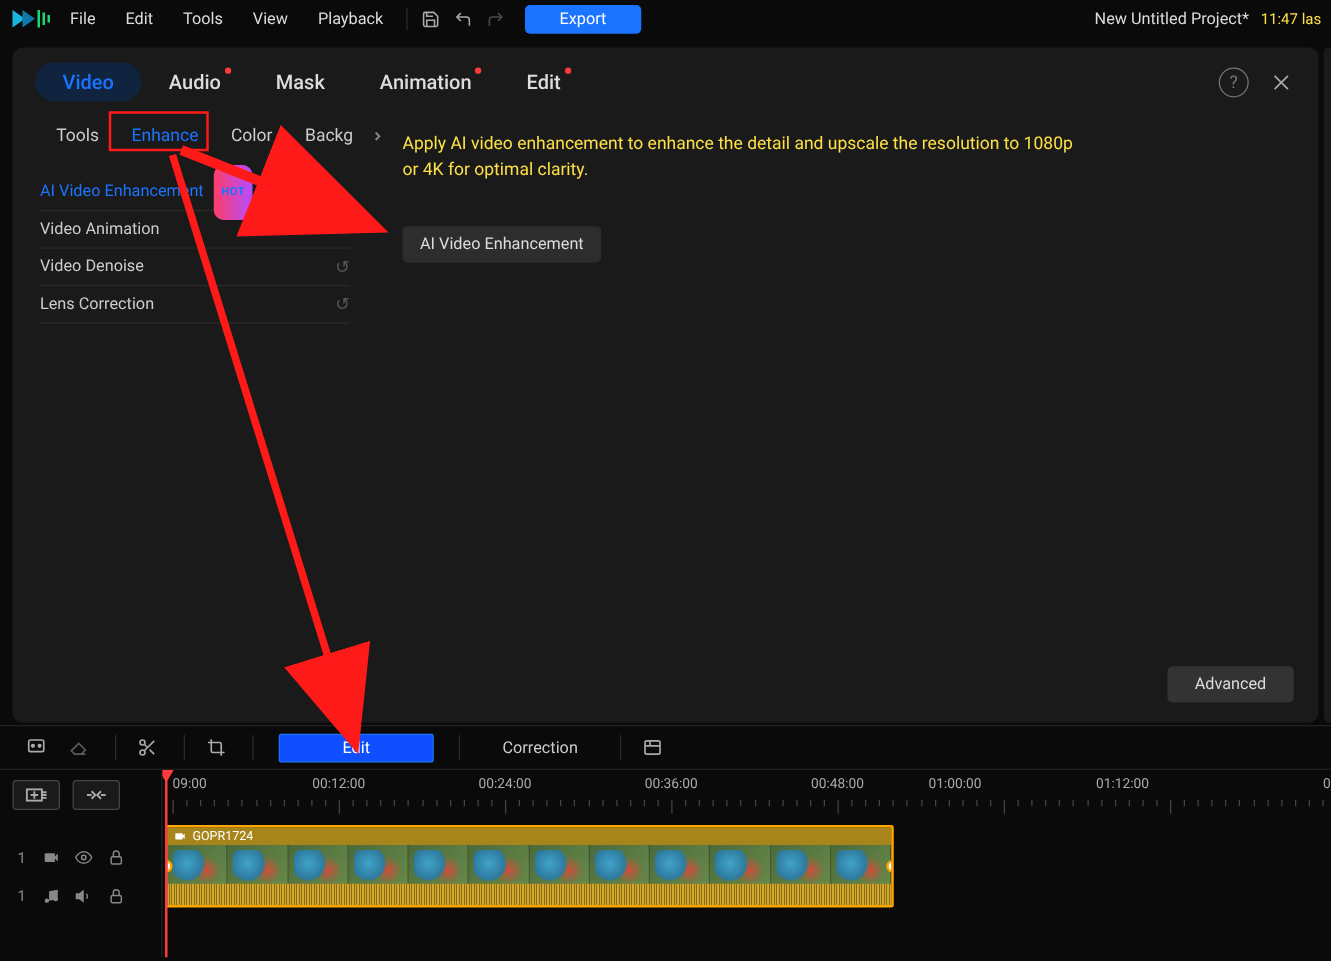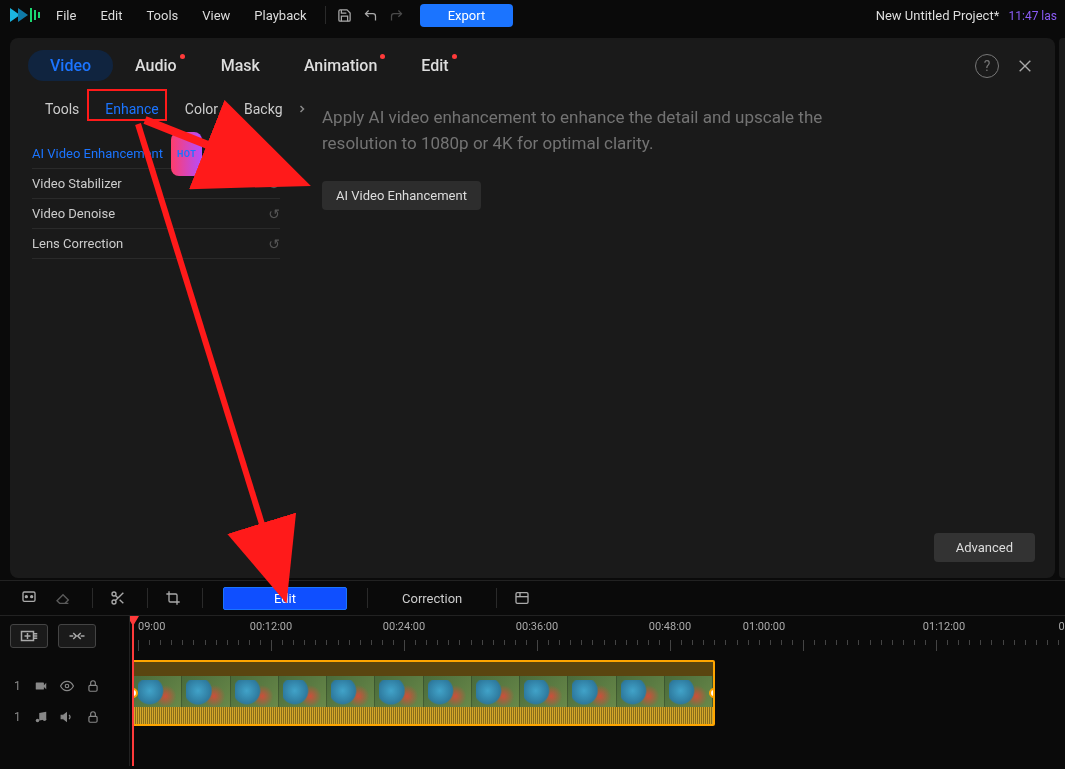--- a/index.html
+++ b/index.html
@@ -7,21 +7,21 @@
 
 
 .menu-bar { height: 30px; display: flex; align-items: center; padding: 0 8px; background: #0a0a0a; }
 .logo { width: 32px; height: 20px; margin-right: 4px; position: relative; }
 .logo svg { width: 100%; height: 100%; }
 .menu-item { padding: 0 12px; font-size: 13px; color: #ddd; cursor: pointer; }
 .menu-divider { width: 1px; height: 18px; background: #2a2a2a; margin: 0 6px; }
 .menu-icon-btn { width: 26px; height: 26px; display: flex; align-items: center; justify-content: center; cursor: pointer; color: #aaa; font-size: 14px; }
 .export-btn { background: #1b74ff; color: #fff; padding: 4px 28px; border-radius: 4px; font-size: 13px; margin-left: 10px; cursor: pointer; }
 .project-title { margin-left: auto; font-size: 13px; color: #ddd; }
-.project-time { color: #8b5cf6; font-size: 12px; margin-left: 6px; }
+.project-time { color: #fde047; font-size: 12px; margin-left: 6px; }
 
 
 .editor-panel { margin: 8px 10px 0 10px; background: #1a1a1a; border-radius: 8px; height: 540px; position: relative; display: flex; flex-direction: column; }
 .primary-tabs { display: flex; align-items: center; padding: 12px 18px 8px 18px; gap: 0; position: relative; }
 .ptab { padding: 6px 22px; font-size: 16px; font-weight: 500; color: #ddd; cursor: pointer; position: relative; border-radius: 18px; }
 .ptab.active { color: #1b74ff; background: #10243f; }
 .ptab .dot { position: absolute; top: 4px; right: 14px; width: 5px; height: 5px; background: #ff3a3a; border-radius: 50%; }
 .help-icon { margin-left: auto; width: 24px; height: 24px; border: 1.5px solid #777; border-radius: 50%; display: flex; align-items: center; justify-content: center; color: #777; font-size: 14px; cursor: pointer; }
 .close-x { width: 24px; height: 24px; margin-left: 14px; color: #aaa; cursor: pointer; display: flex; align-items: center; justify-content: center; }
 .close-x svg { width: 16px; height: 16px; }
@@ -37,21 +37,21 @@
 .chev-right { width: 18px; height: 18px; color: #888; margin-left: auto; margin-right: 8px; display: flex; align-items: center; justify-content: center; cursor: pointer; }
 
 .enhance-list { padding: 14px 12px 0 22px; }
 .e-row { display: flex; align-items: center; height: 30px; border-bottom: 1px solid #2a2a2a; font-size: 13px; color: #ccc; cursor: pointer; }
 .e-row.active span { color: #1b74ff; }
 .hot-badge { background: linear-gradient(90deg, #ff3d6b, #b44dff); color: #fff; font-size: 9px; font-weight: 700; padding: 17px 6px; border-radius: 8px; margin-left: 8px; letter-spacing: .5px; }
 .reset-icon { margin-left: auto; color: #555; font-size: 14px; }
 
 
 .right-detail { flex: 1; padding: 16px 30px; position: relative; display: flex; flex-direction: column; }
-.desc-text { font-size: 17px; color: #737373; line-height: 1.5; max-width: 540px; }
+.desc-text { font-size: 14px; color: #fde047; line-height: 1.5; max-width: 540px; }
 .ai-btn { position: absolute; left: 30px; top: 92px; background: #2d2d2d; color: #ddd; padding: 7px 14px; border-radius: 4px; font-size: 13px; cursor: pointer; }
 .advanced-btn { position: absolute; bottom: 16px; right: 20px; background: #333; color: #ddd; padding: 7px 22px; border-radius: 4px; font-size: 13px; cursor: pointer; }
 
 
 .arrow-svg { position: absolute; pointer-events: none; z-index: 50; }
 
 
 .timeline-toolbar { display: flex; align-items: center; height: 36px; padding: 0 14px; background: #0a0a0a; border-top: 1px solid #222; border-bottom: 1px solid #222; margin-top: 2px; }
 .tt-icon { width: 30px; height: 26px; display: flex; align-items: center; justify-content: center; color: #aaa; cursor: pointer; margin-right: 4px; font-size: 15px; }
 .tt-divider { width: 1px; height: 20px; background: #2a2a2a; margin: 0 10px; }
@@ -167,21 +167,21 @@
             </svg>
           </div>
         <div class="stab-highlight"></div>
       </div>
       <div class="enhance-list">
         <div class="e-row active">
           <span>AI Video Enhancement</span>
           <span class="hot-badge">HOT</span>
         </div>
         <div class="e-row">
-          <span>Video Stabilizer</span>
+          <span>Video Animation</span>
           <span class="reset-icon">↺</span>
         </div>
         <div class="e-row">
           <span>Video Denoise</span>
           <span class="reset-icon">↺</span>
         </div>
         <div class="e-row">
           <span>Lens Correction</span>
           <span class="reset-icon">↺</span>
         </div>
@@ -325,21 +325,21 @@
   <div class="timeline-tracks">
     <div class="playhead"></div>
     <div class="ruler">
       <div id="ruler-labels">
           <div class="ruler-label" style="left: 8px; transform: none;">09:00</div>
           <div class="ruler-label" style="left: 141px;">00:12:00</div>
           <div class="ruler-label" style="left: 274px;">00:24:00</div>
           <div class="ruler-label" style="left: 407px;">00:36:00</div>
           <div class="ruler-label" style="left: 540px;">00:48:00</div>
           <div class="ruler-label" style="left: 634px;">01:00:00</div>
-          <div class="ruler-label" style="left: 806px; padding-left: 16px;">01:12:00</div>
+          <div class="ruler-label" style="left: 760px; padding-left: 16px;">01:12:00</div>
           <div class="ruler-label" style="left: 939px;">01:2</div>
         </div>
       <div class="ruler-ticks" id="ruler-ticks">
           <div class="tick major" style="left: 8px;"></div>
           <div class="tick minor" style="left: 19.0833px;"></div>
           <div class="tick minor" style="left: 30.1667px;"></div>
           <div class="tick minor" style="left: 41.25px;"></div>
           <div class="tick minor" style="left: 52.3333px;"></div>
           <div class="tick minor" style="left: 63.4167px;"></div>
           <div class="tick minor" style="left: 74.5px;"></div>
@@ -417,20 +417,26 @@
           <div class="tick minor" style="left: 872.5px;"></div>
           <div class="tick minor" style="left: 883.583px;"></div>
           <div class="tick minor" style="left: 894.667px;"></div>
           <div class="tick minor" style="left: 905.75px;"></div>
           <div class="tick minor" style="left: 916.833px;"></div>
           <div class="tick minor" style="left: 927.917px;"></div>
         </div>
     </div>
     <div class="clip-row">
       <div class="clip">
+        <div class="clip-label">
+          <svg width="12" height="10" viewBox="0 0 24 24" fill="#fff">
+              <path d="M17 10.5V7a1 1 0 0 0-1-1H4a1 1 0 0 0-1 1v10a1 1 0 0 0 1 1h12a1 1 0 0 0 1-1v-3.5l4 4v-11l-4 4z"></path>
+            </svg>
+          <span>GOPR1724</span>
+        </div>
         <div class="clip-thumbs">
           <div class="thumb"></div>
             <div class="thumb"></div>
             <div class="thumb"></div>
             <div class="thumb"></div>
             <div class="thumb"></div>
             <div class="thumb"></div>
             <div class="thumb"></div>
             <div class="thumb"></div>
             <div class="thumb"></div>

